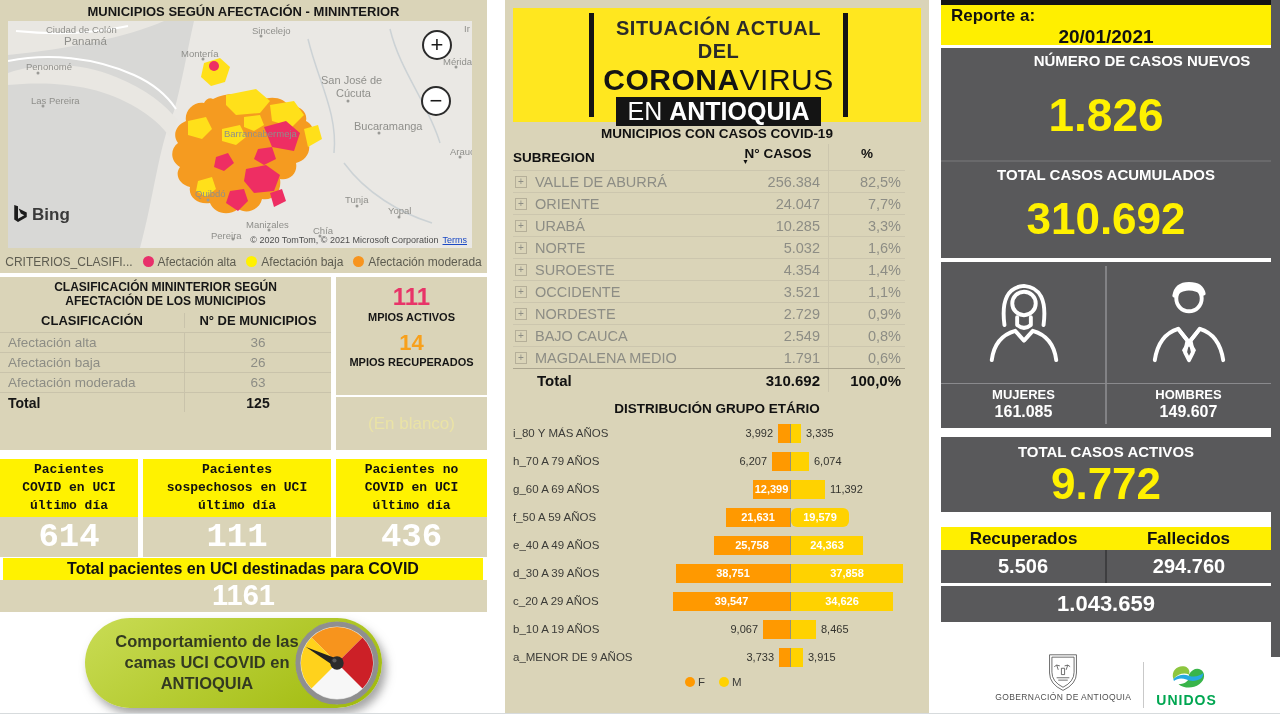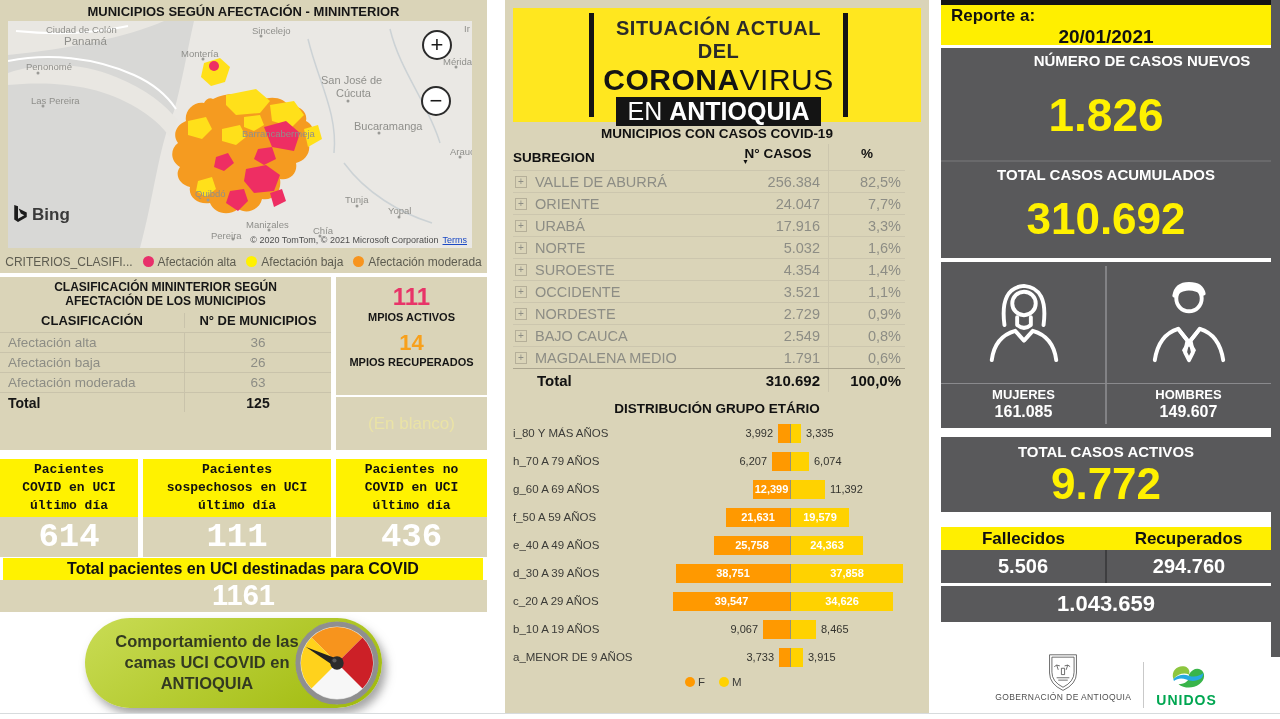--- a/index.html
+++ b/index.html
@@ -207,21 +207,21 @@
       <span class="mlbl med" style="left:328px;top:66px;">Cúcuta</span>
       <span class="mlbl" style="left:435px;top:35px;">Mérida</span>
       <span class="mlbl med" style="left:346px;top:99px;">Bucaramanga</span>
       <span class="mlbl" style="left:442px;top:125px;">Arauca</span>
       <span class="mlbl" style="left:337px;top:173px;">Tunja</span>
       <span class="mlbl" style="left:380px;top:184px;">Yopal</span>
       <span class="mlbl" style="left:238px;top:198px;">Manizales</span>
       <span class="mlbl" style="left:203px;top:209px;">Pereira</span>
       <span class="mlbl" style="left:305px;top:204px;">Chía</span>
       <span class="mlbl" style="left:187px;top:167px;">Quibdó</span>
-      <span class="mlbl" style="left:234px;top:107px;">Barrancabermeja</span>
+      <span class="mlbl" style="left:216px;top:107px;">Barrancabermeja</span>
       <span class="mlbl" style="left:456px;top:2px;">Ir</span>
 
       <div class="zoombtn" style="left:414px;top:9px;">+</div>
       <div class="zoombtn" style="left:413px;top:65px;">−</div>
 
       <div class="bing-logo">
         <svg width="15" height="22" viewBox="0 0 24 32">
           <path d="M2,0 L8,2 V22 L18,16.2 L12.5,13.5 L9,5.5 L22,12 V19 L8,27 L2,23 Z" fill="#1c1c1c"></path>
         </svg>
         <span>Bing</span>
@@ -366,21 +366,21 @@
           <span>ORIENTE</span>
         </div>
       <div class="sr-cases">24.047</div>
       <div class="sr-pct">7,7%</div>
     </div>
     <div class="srow">
       <div class="sr-name">
           <span class="expand"></span>
           <span>URABÁ</span>
         </div>
-      <div class="sr-cases">17.916</div>
+      <div class="sr-cases">10.285</div>
       <div class="sr-pct">3,3%</div>
     </div>
     <div class="srow">
       <div class="sr-name">
           <span class="expand"></span>
           <span>NORTE</span>
         </div>
       <div class="sr-cases">5.032</div>
       <div class="sr-pct">1,6%</div>
     </div>
@@ -469,21 +469,21 @@
         </div>
     </div>
     <div class="pyr-row">
       <div class="pyr-label">f_50 A 59 AÑOS</div>
       <div class="pyr-left">
           <div class="pyr-bar bar-f" style="width: 64px;">
             <span class="pyr-val val-f inside">21,631</span>
           </div>
         </div>
       <div class="pyr-right">
-          <div class="pyr-bar bar-m" style="width: 58px;">
+          <div class="pyr-bar bar-m" style="width: 58px; border-radius: 6px;">
             <span class="pyr-val val-m inside">19,579</span>
           </div>
         </div>
     </div>
     <div class="pyr-row">
       <div class="pyr-label">e_40 A 49 AÑOS</div>
       <div class="pyr-left">
           <div class="pyr-bar bar-f" style="width: 76px;">
             <span class="pyr-val val-f inside">25,758</span>
           </div>
@@ -597,22 +597,22 @@
       </div>
     </div>
   </div>
 
   <div class="r-activos">
     <div class="r-lab" style="top:6px;">TOTAL CASOS ACTIVOS</div>
     <div class="r-num" style="top:22px;font-size:44px;">9.772</div>
   </div>
 
   <div class="r-strip y" style="top:527px;height:23px;">
+    <div class="half strip-lab">Recuperados</div>
     <div class="half strip-lab">Fallecidos</div>
-    <div class="half strip-lab">Recuperados</div>
   </div>
   <div class="r-strip d" style="top:550px;height:33px;">
     <div class="half strip-val">5.506</div>
     <div class="d-divider"></div>
     <div class="half strip-val">294.760</div>
   </div>
 
   <div class="r-strip y" style="top:597px;height:23px;">
     <div class="half strip-lab">Pruebas negativas en Antioquia</div>
   </div>

